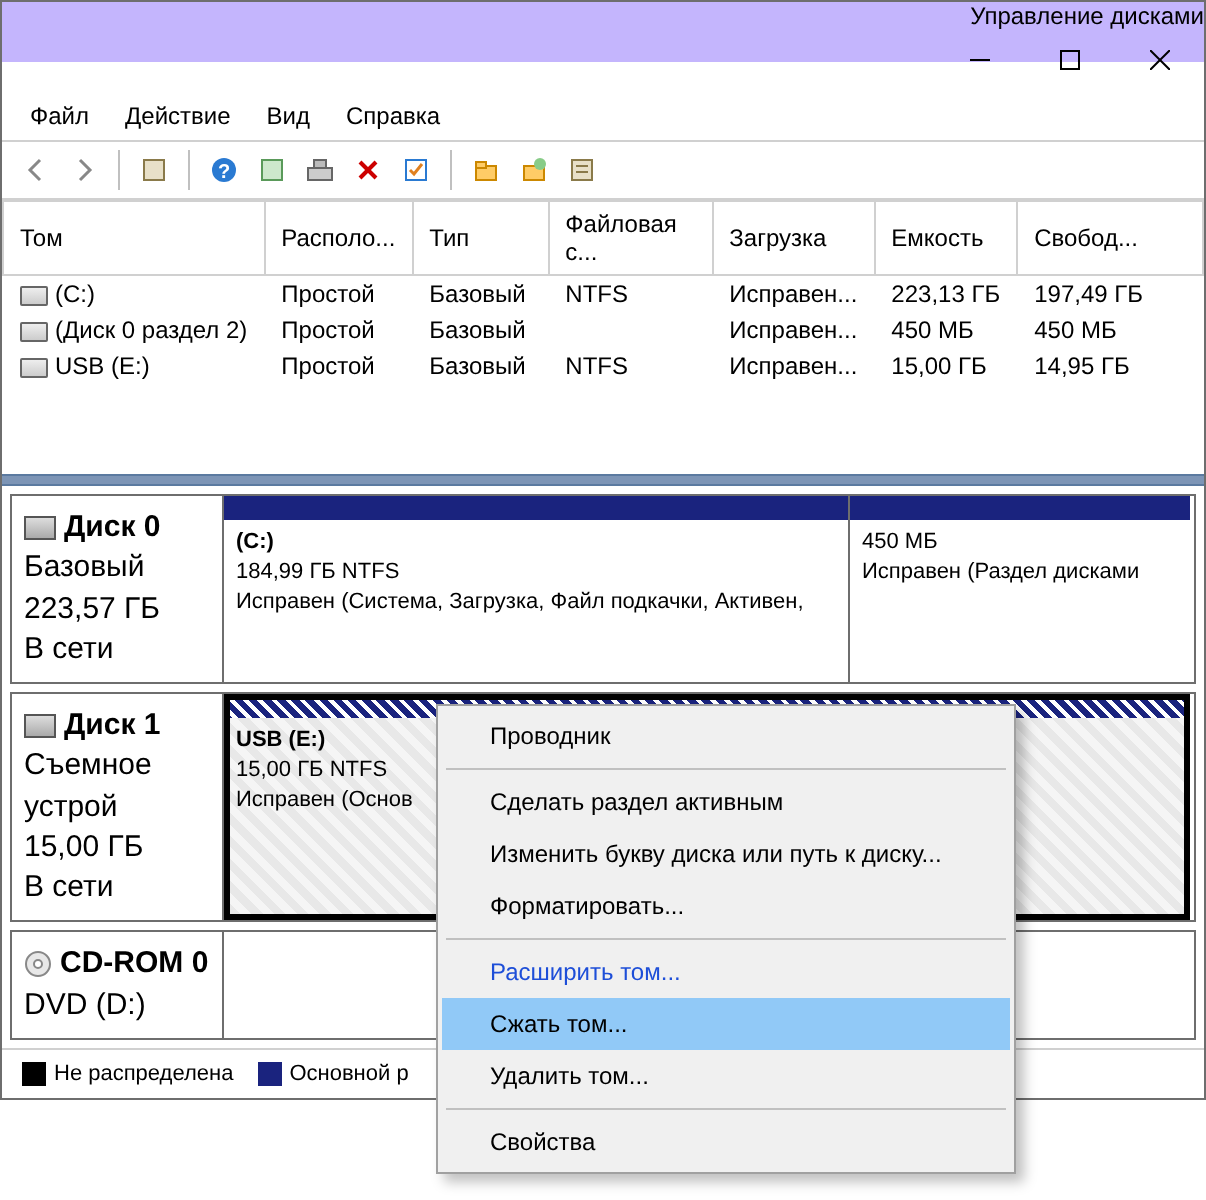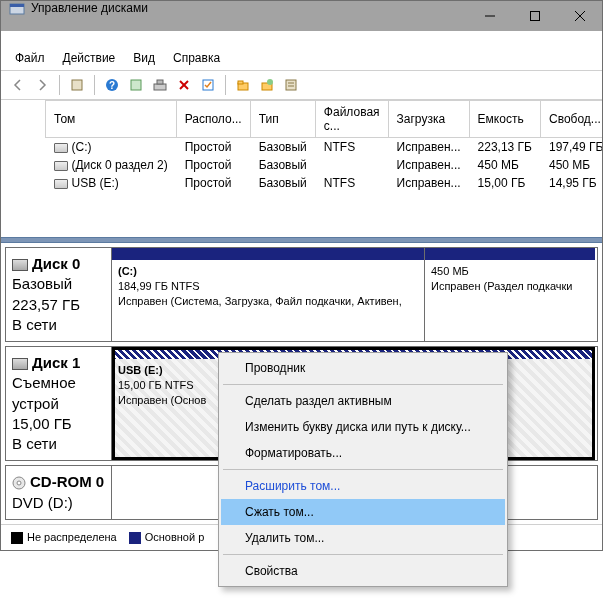--- a/index.html
+++ b/index.html
@@ -1,28 +1,28 @@
 <!DOCTYPE html>
 <html><head>
 <meta charset="utf-8">
 <style>
   * { box-sizing: border-box; }
   body { margin: 0; font-family: "Segoe UI", Tahoma, sans-serif; font-size: 12px; color: #000; background: #fff; width: 603px; }
   .window { border: 1px solid #6e6e6e; background: #fff; }
-  .titlebar { display: flex; align-items: flex-start; height: 30px; padding: 0 0 0 8px; background: #a3a3a3; }
+  .titlebar { display: flex; align-items: flex-end; height: 30px; padding: 0 0 0 8px; background: #c4b5fd; flex-direction: column; }
   .titlebar .icon { width: 16px; height: 16px; margin-right: 6px; }
   .titlebar .title { flex: 1; font-size: 12px; }
   .winbtns { display: flex; }
   .winbtn { width: 45px; height: 30px; display: flex; align-items: center; justify-content: center; }
   .menubar { display: flex; gap: 2px; padding: 2px 6px; border-bottom: 1px solid #d0d0d0; }
   .menubar span { padding: 3px 8px; margin-top: 15px; }
   .toolbar { display: flex; align-items: center; gap: 2px; padding: 3px 6px; border-bottom: 1px solid #d0d0d0; min-height: 28px; }
   .tbtn { width: 22px; height: 22px; display: flex; align-items: center; justify-content: center; border: 1px solid transparent; }
   .tdiv { width: 1px; height: 20px; background: #c0c0c0; margin: 0 4px; }
-  .table-wrap { overflow: hidden; margin-left: 44px; }
+  .table-wrap { overflow: hidden; }
   table.vols { width: 100%; border-collapse: collapse; }
   table.vols th { background: #fff; border: 1px solid #d0d0d0; font-weight: 400; text-align: left; padding: 4px 8px; font-size: 12px; }
   table.vols td { padding: 2px 8px; border-right: 1px solid transparent; white-space: nowrap; }
   .volicon { display: inline-block; width: 14px; height: 10px; border: 1px solid #666; border-radius: 1px; margin-right: 4px; background: linear-gradient(#eee,#ccc); vertical-align: middle; }
   .separator-bar { height: 6px; background: #7d95b6; border-top: 1px solid #5b7aa0; border-bottom: 1px solid #5b7aa0; margin-top: 45px; }
   .graphical { padding: 0; }
   .diskrow { display: flex; border: 1px solid #6e6e6e; margin: 4px; }
   .diskhdr { width: 106px; min-width: 106px; padding: 6px; border-right: 1px solid #6e6e6e; font-size: 15px; line-height: 1.35; }
   .diskhdr .dname { font-weight: 700; }
   .diskhdr .dicn { display: inline-block; width: 16px; height: 12px; border: 1px solid #555; background: linear-gradient(#ddd,#aaa); margin-right: 4px; vertical-align: middle; }
@@ -210,21 +210,21 @@
               <div class="pname">(C:)</div>
               <div>184,99 ГБ NTFS</div>
               <div>Исправен (Система, Загрузка, Файл подкачки, Активен,</div>
             </div>
           </div>
           <div class="part" style="width: 170px;">
             <div class="partbar"></div>
             <div class="partbody">
               <div class="pname"></div>
               <div>450 МБ</div>
-              <div>Исправен (Раздел подкачки</div>
+              <div>Исправен (Раздел дисками</div>
             </div>
           </div>
         </div>
       </div>
       <div class="diskrow">
         <div class="diskhdr">
           <div><span class="dicn"></span><span class="dname">Диск 1</span></div>
           <div>Съемное устрой</div>
           <div>15,00 ГБ</div>
           <div>В сети</div>

